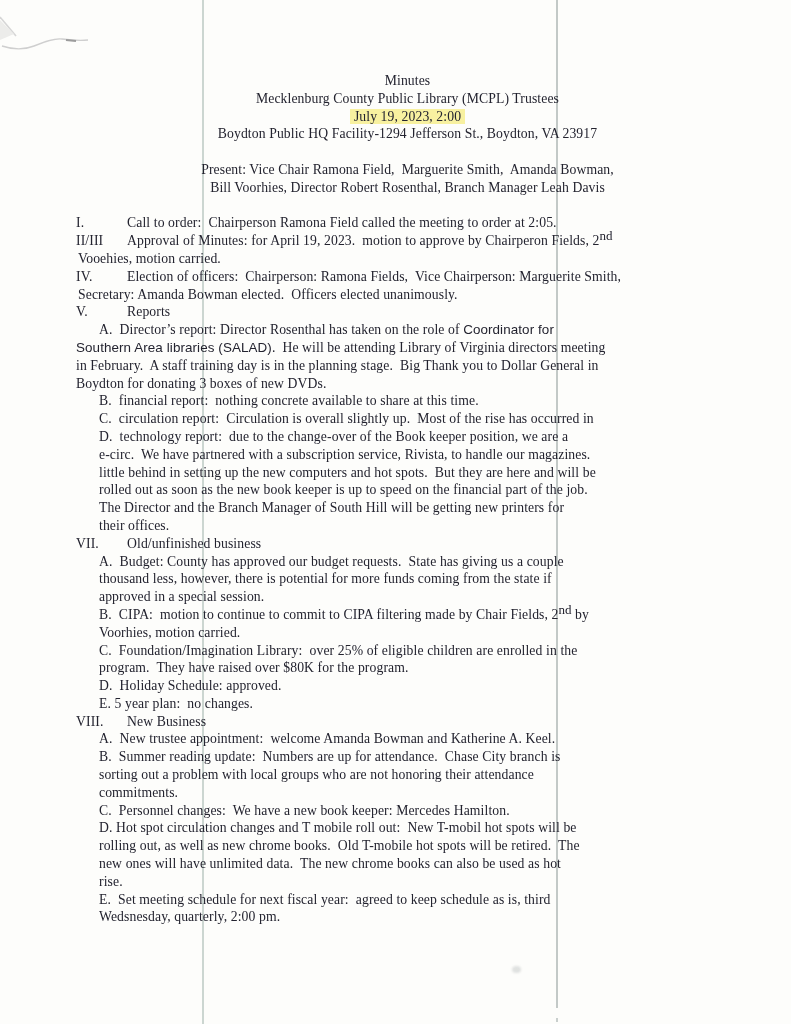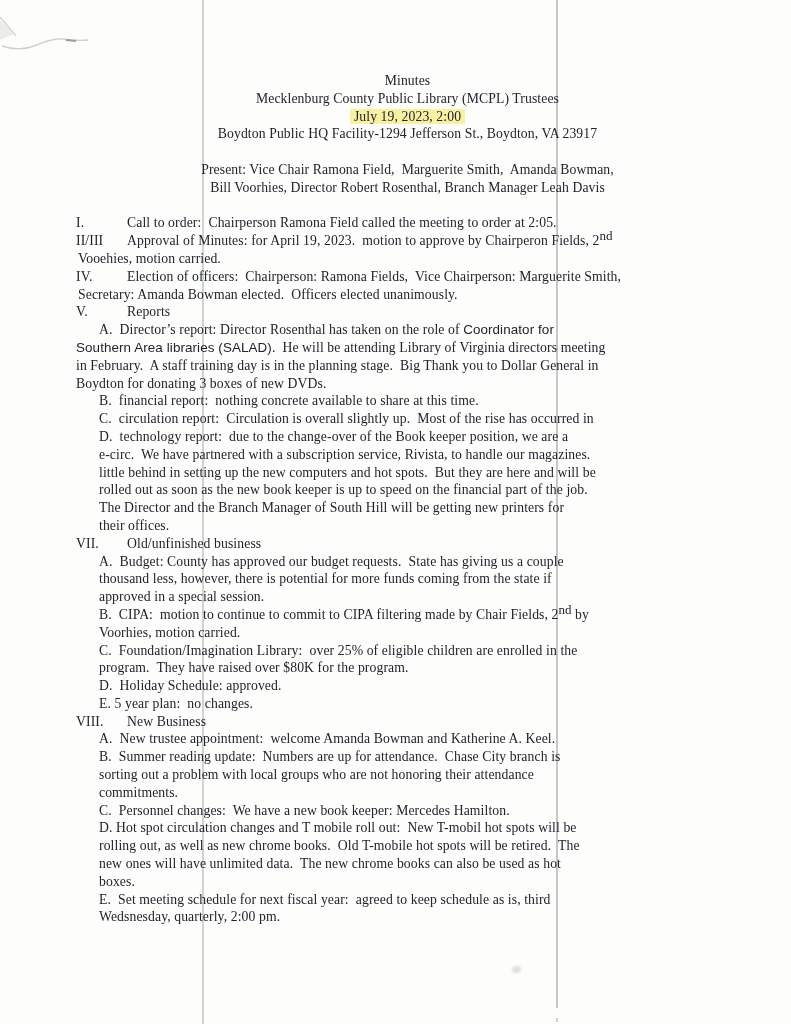--- a/index.html
+++ b/index.html
@@ -92,18 +92,18 @@
       <div class="ln s"><span class="rich">E. 5 year plan:  no changes.</span></div>
       <div class="ln n"><span class="numeral">VIII.</span><span class="rich">New Business</span></div>
       <div class="ln s"><span class="rich">A.  New trustee appointment:  welcome Amanda Bowman and Katherine A. Keel.</span></div>
       <div class="ln s"><span class="rich">B.  Summer reading update:  Numbers are up for attendance.  Chase City branch is</span></div>
       <div class="ln s"><span class="rich">sorting out a problem with local groups who are not honoring their attendance</span></div>
       <div class="ln s"><span class="rich">commitments.</span></div>
       <div class="ln s"><span class="rich">C.  Personnel changes:  We have a new book keeper: Mercedes Hamilton.</span></div>
       <div class="ln s"><span class="rich">D. Hot spot circulation changes and T mobile roll out:  New T-mobil hot spots will be</span></div>
       <div class="ln s"><span class="rich">rolling out, as well as new chrome books.  Old T-mobile hot spots will be retired.  The</span></div>
       <div class="ln s"><span class="rich">new ones will have unlimited data.  The new chrome books can also be used as hot</span></div>
-      <div class="ln s"><span class="rich">boxes.</span></div>
+      <div class="ln s"><span class="rich">rise.</span></div>
       <div class="ln s"><span class="rich">E.  Set meeting schedule for next fiscal year:  agreed to keep schedule as is, third</span></div>
       <div class="ln s"><span class="rich">Wedsnesday, quarterly, 2:00 pm.</span></div>
     </div>
 
 </div>
 
 </body></html>

